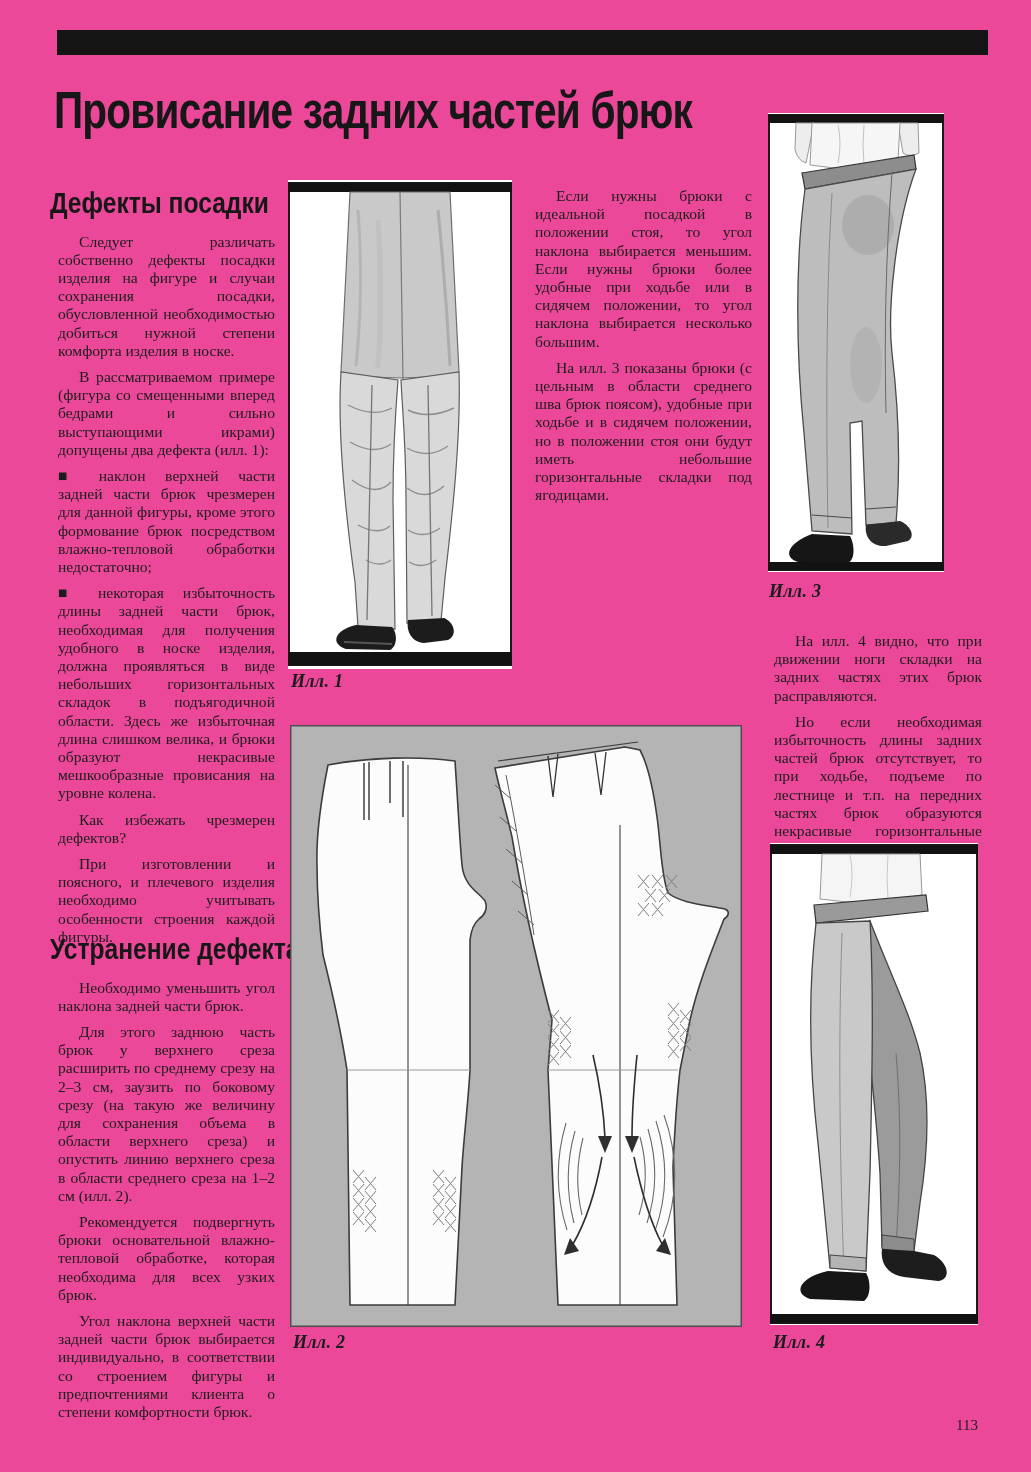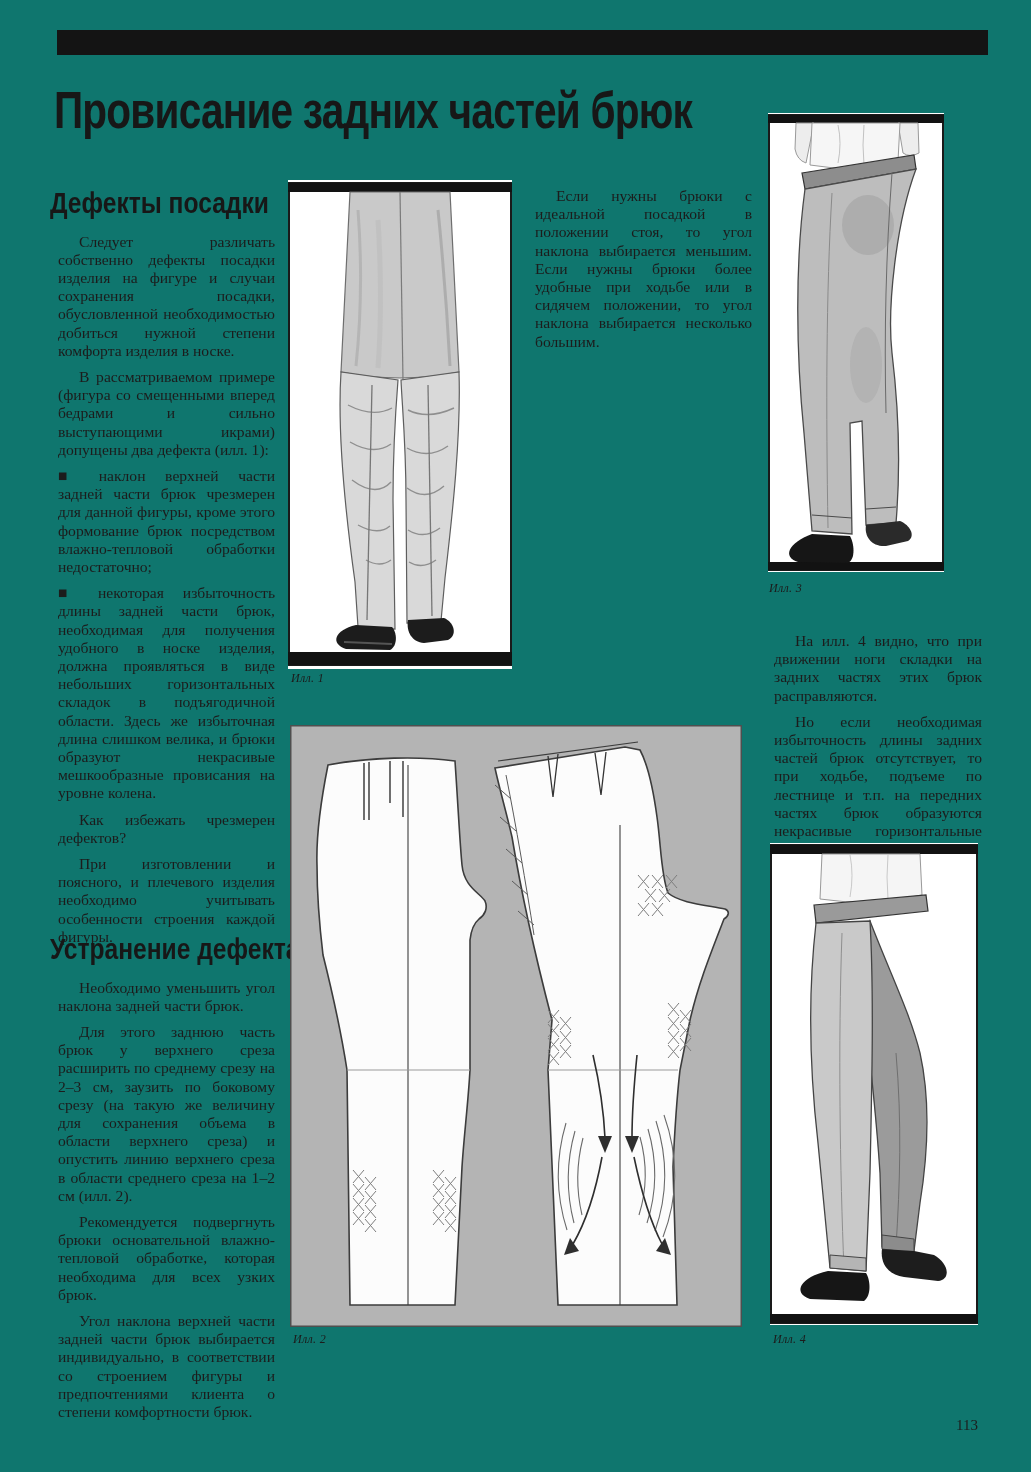--- a/index.html
+++ b/index.html
@@ -1,36 +1,36 @@
 <!DOCTYPE html>
 <html lang="ru"><head>
 <meta charset="utf-8">
 <style>
   *{box-sizing:border-box}
   html,body{margin:0;padding:0;background:#ffffff}
-  .page{position:relative;width:1031px;height:1472px;background:#0f766e;
+  .page{position:relative;width:1031px;height:1472px;background:#ec4899;
         font-family:"Liberation Serif",serif;color:#1c1c1c;overflow:hidden}
   .top-rule{position:absolute;left:57px;top:30px;width:931px;height:25px;background:#141414}
   .title{position:absolute;left:54px;top:84px;margin:0;line-height:1;
          font-family:"Liberation Sans",sans-serif;font-size:52px;font-weight:700;
          letter-spacing:-1px;transform:scaleX(.78);transform-origin:left top;
          white-space:nowrap;color:#171717}
   .col{position:absolute;font-size:15.6px;line-height:18.2px;text-align:justify}
   .col p{margin:8px;text-indent:21px}
   .col p.bullet{text-indent:0}
   .h2{font-family:"Liberation Sans",sans-serif;font-size:30px;font-weight:700;
       transform:scaleX(.82);transform-origin:left top;white-space:nowrap;
       margin:0 0 12px 0;color:#171717;line-height:1.15}
   #left-a{left:50px;top:186px;width:233px}
   #left-b{left:50px;top:932px;width:233px}
   #mid{left:527px;top:179px;width:233px}
   #right{left:766px;top:624px;width:224px}
   .fig{position:absolute;margin:0}
   .fig svg{display:block;width:100%;height:100%}
-  .cap{position:absolute;font-style:italic;font-weight:400;font-size:12px;letter-spacing:.3px}
+  .cap{position:absolute;font-style:italic;font-weight:700;font-size:18px;letter-spacing:.3px}
   #fig1{left:288px;top:180px;width:224px;height:489px}
   #cap1{left:291px;top:671px}
   #fig2{left:290px;top:725px;width:452px;height:602px}
   #cap2{left:293px;top:1332px}
   #fig3{left:768px;top:113px;width:176px;height:459px}
   #cap3{left:769px;top:581px}
   #fig4{left:770px;top:843px;width:208px;height:482px}
   #cap4{left:773px;top:1332px}
   .pagenum{position:absolute;left:956px;top:1417px;font-size:15px}
 </style>
@@ -56,20 +56,21 @@
   <section class="col" id="left-b">
     <h2 class="h2">Устранение дефекта</h2>
     <p>Необходимо уменьшить угол наклона задней части брюк.</p>
     <p>Для этого заднюю часть брюк у верхнего среза расширить по среднему срезу на 2–3 см, заузить по боковому срезу (на такую же величину для сохранения объема в области верхнего среза) и опустить линию верхнего среза в области среднего среза на 1–2 см (илл. 2).</p>
     <p>Рекомендуется подвергнуть брюки основательной влажно-тепловой обработке, которая необходима для всех узких брюк.</p>
     <p>Угол наклона верхней части задней части брюк выбирается индивидуально, в соответствии со строением фигуры и предпочтениями клиента о степени комфортности брюк.</p>
   </section>
 
   <section class="col" id="mid">
     <p>Если нужны брюки с идеальной посадкой в положении стоя, то угол наклона выбирается меньшим. Если нужны брюки более удобные при ходьбе или в сидячем положении, то угол наклона выбирается несколько большим.</p>
+    <p>На илл. 3 показаны брюки (с цельным в области среднего шва брюк поясом), удобные при ходьбе и в сидячем положении, но в положении стоя они будут иметь небольшие горизонтальные складки под ягодицами.</p>
   </section>
 
   <section class="col" id="right">
     <p>На илл. 4 видно, что при движении ноги складки на задних частях этих брюк расправляются.</p>
     <p>Но если необходимая избыточность длины задних частей брюк отсутствует, то при ходьбе, подъеме по лестнице и т.п. на передних частях брюк образуются некрасивые горизонтальные складки в паховой области.</p>
   </section>
 
   <figure class="fig" id="fig1">
     <svg viewBox="0 0 224 489">
       <rect x="0" y="0" width="224" height="489" fill="#ffffff"></rect>

